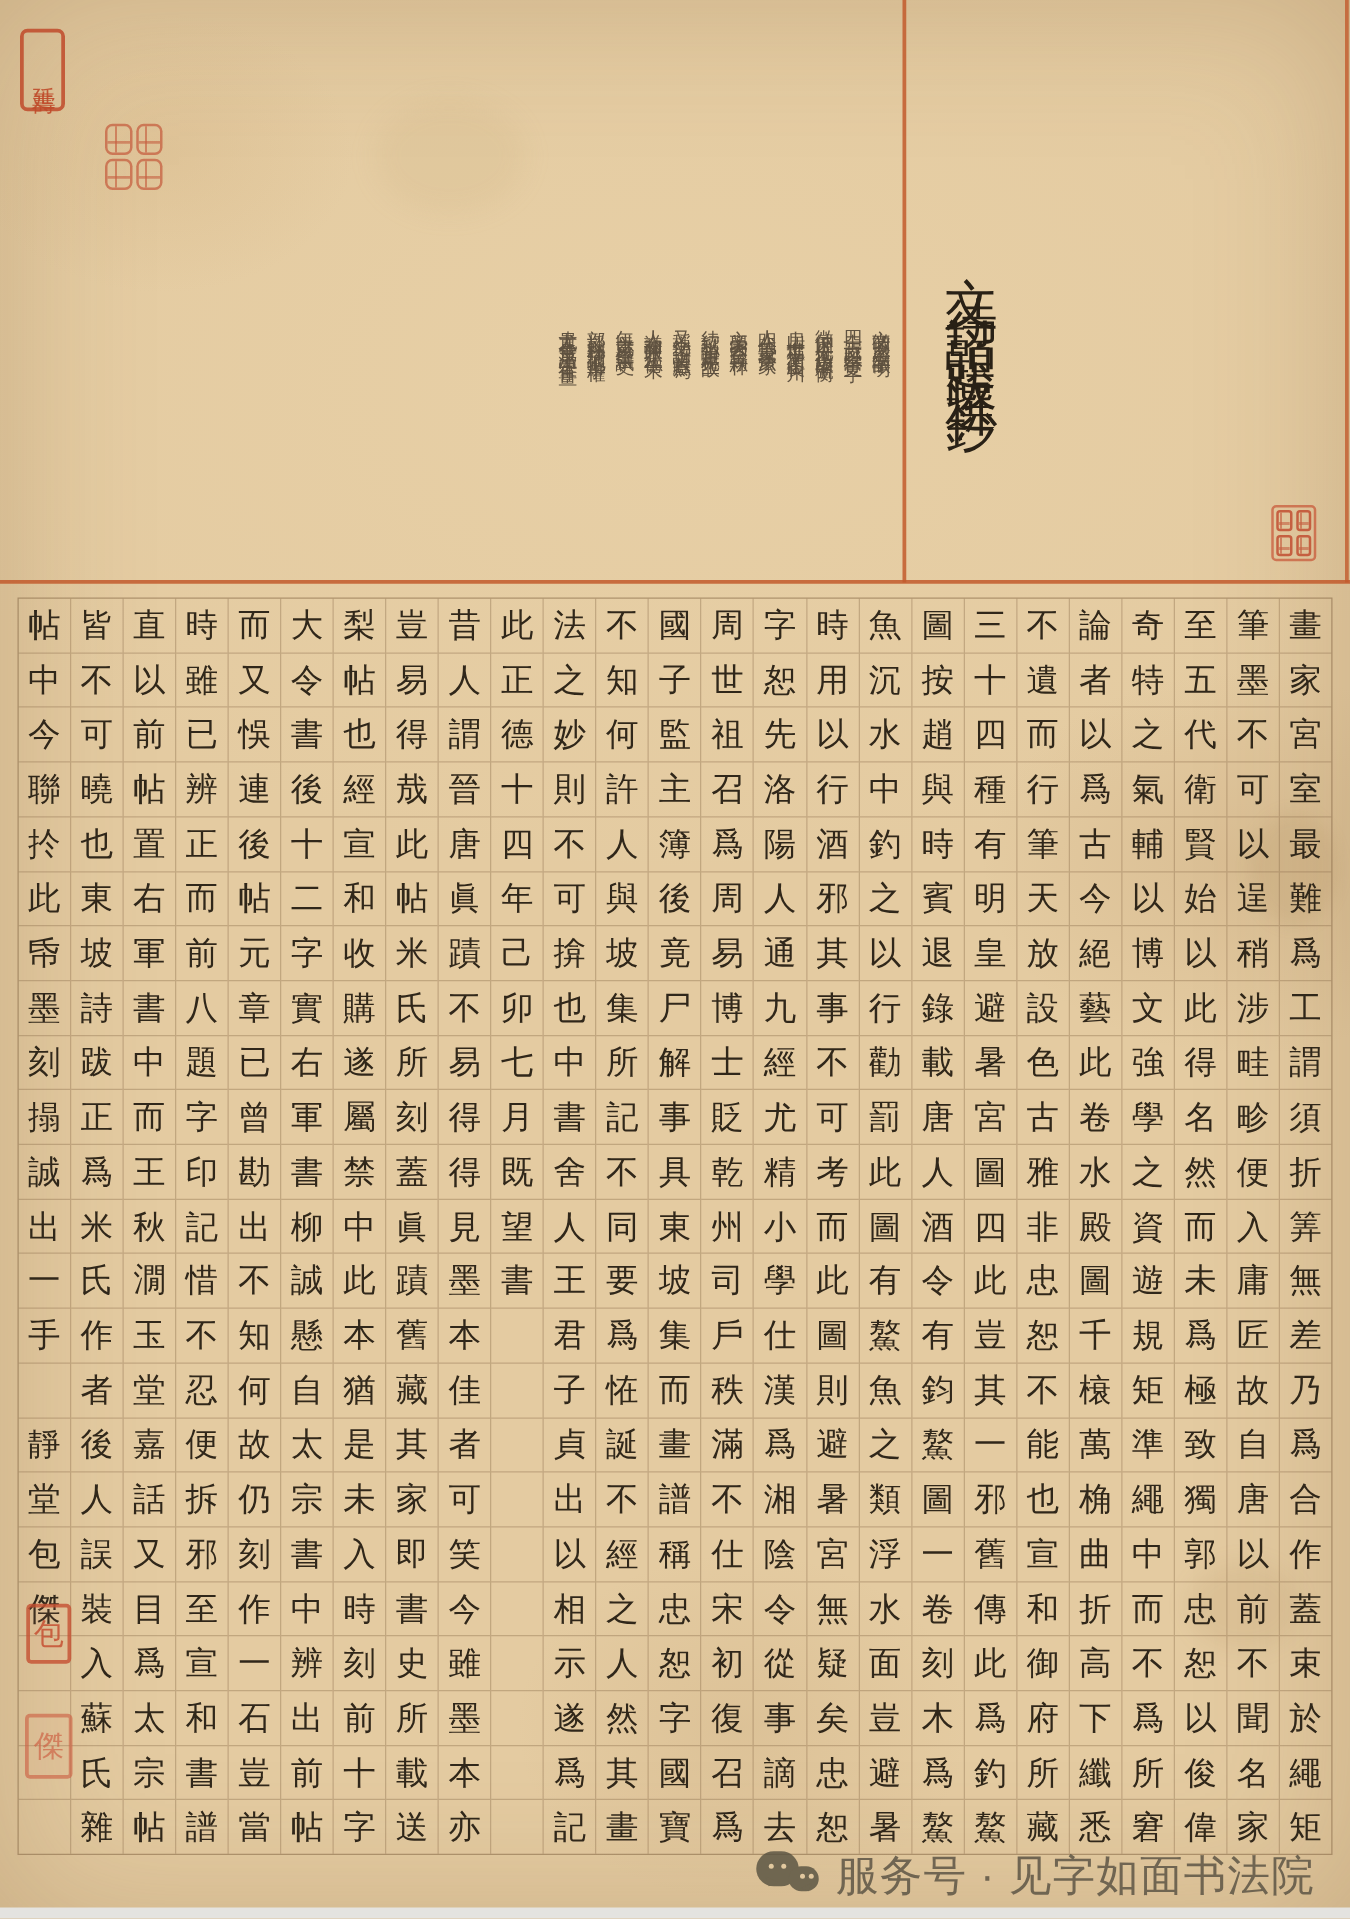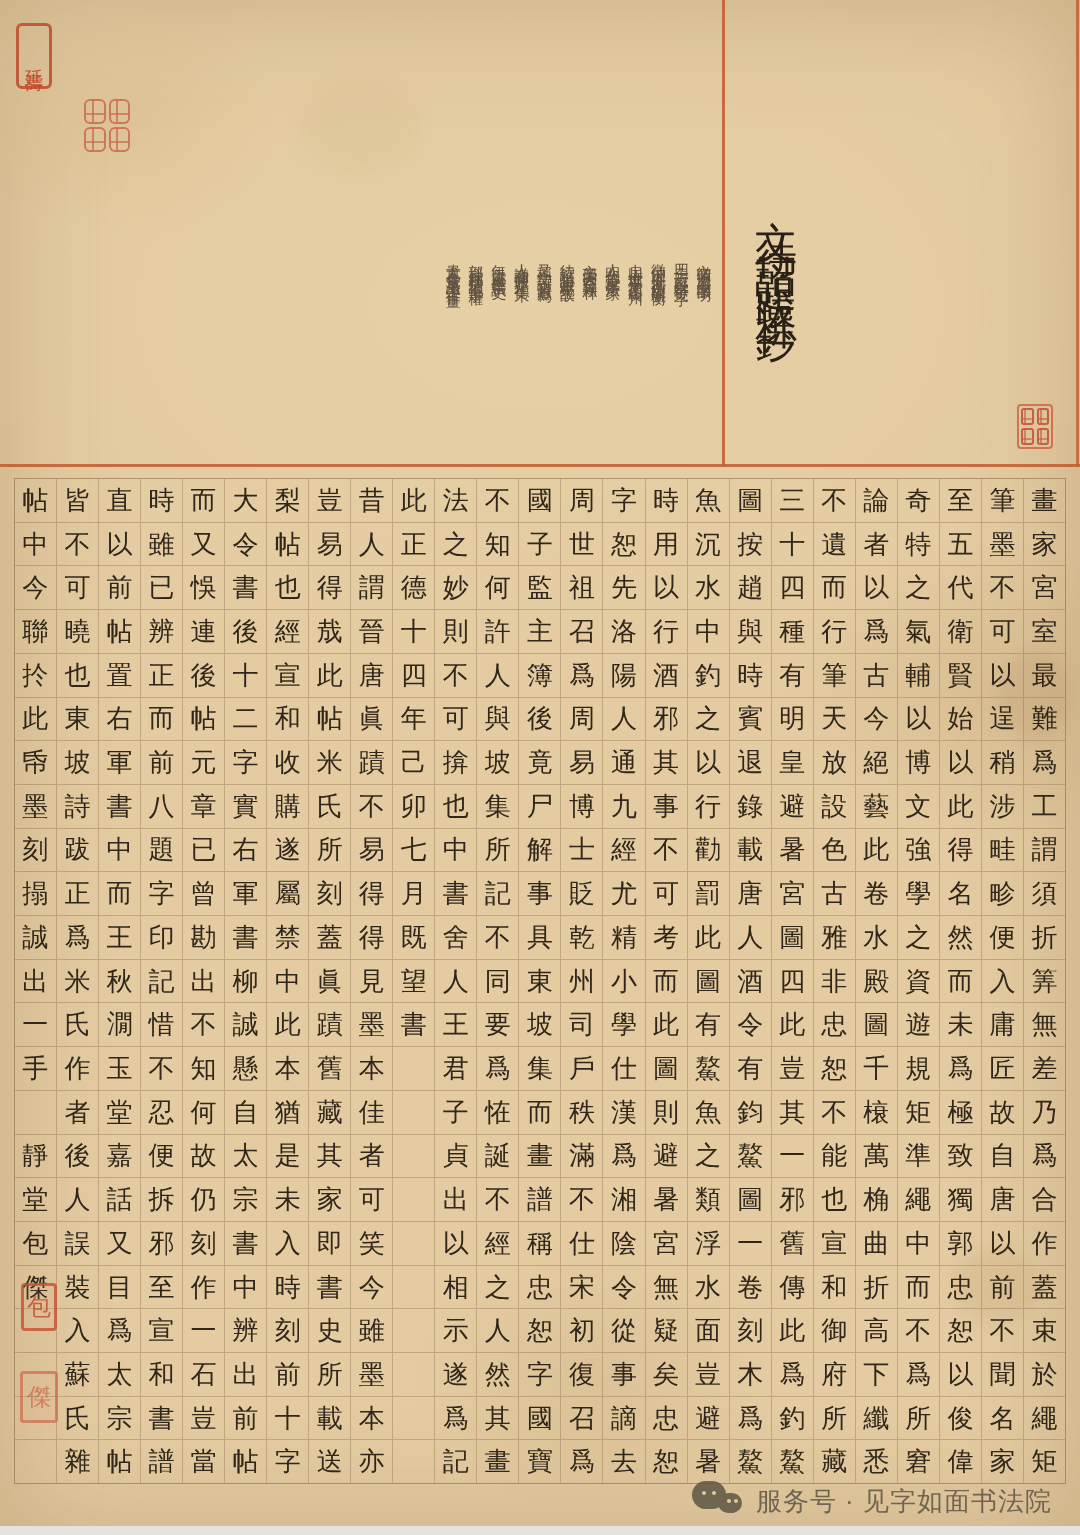--- a/index.html
+++ b/index.html
@@ -80,21 +80,21 @@
     font-size:24px;background:rgba(230,150,110,.08);
   }
   .sig-seal-1{left:6px;top:804px;width:36px;height:48px;}
   .sig-seal-2{left:5px;top:892px;width:38px;height:52px;border-color:rgba(205,100,70,.65);color:rgba(205,100,70,.7);}
 
   
   .watermark{
     position:absolute;right:28px;top:1480px;height:42px;
     display:flex;align-items:center;gap:12px;
     font-family:"Liberation Sans","DejaVu Sans",sans-serif;
-    color:rgba(88,80,66,.82);font-size:26px;letter-spacing:1px;
+    color:rgba(88,80,66,.82);font-size:34px;letter-spacing:1px;
   }
   .wechat-icon{position:relative;width:52px;height:40px;opacity:.8;}
   .wc-big{position:absolute;left:0;top:0;width:34px;height:28px;background:#55503f;border-radius:14px;}
   .wc-big:after{content:"";position:absolute;left:4px;bottom:-6px;border:6px solid rgba(0,0,0,0);border-top-color:#55503f;transform:rotate(25deg);}
   .wc-small{position:absolute;right:2px;top:12px;width:24px;height:20px;background:#55503f;border-radius:10px;}
   .wc-small:after{content:"";position:absolute;right:3px;bottom:-5px;border:5px solid rgba(0,0,0,0);border-top-color:#55503f;transform:rotate(-25deg);}
   .wc-eye{position:absolute;width:4px;height:4px;border-radius:50%;background:#e4cba1;}
 
   .bottom-strip{position:absolute;left:0;bottom:0;width:1080px;height:9px;background:#e4e3e0;}
 </style>

